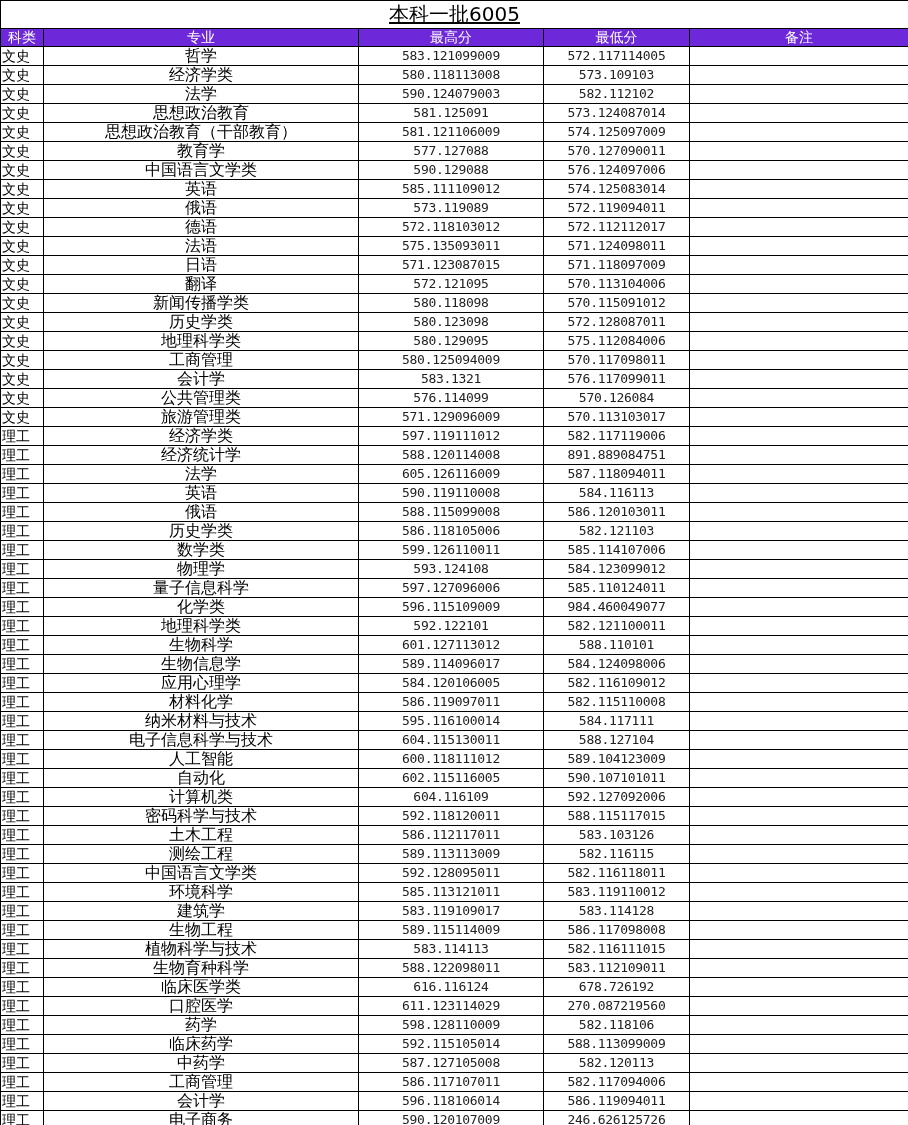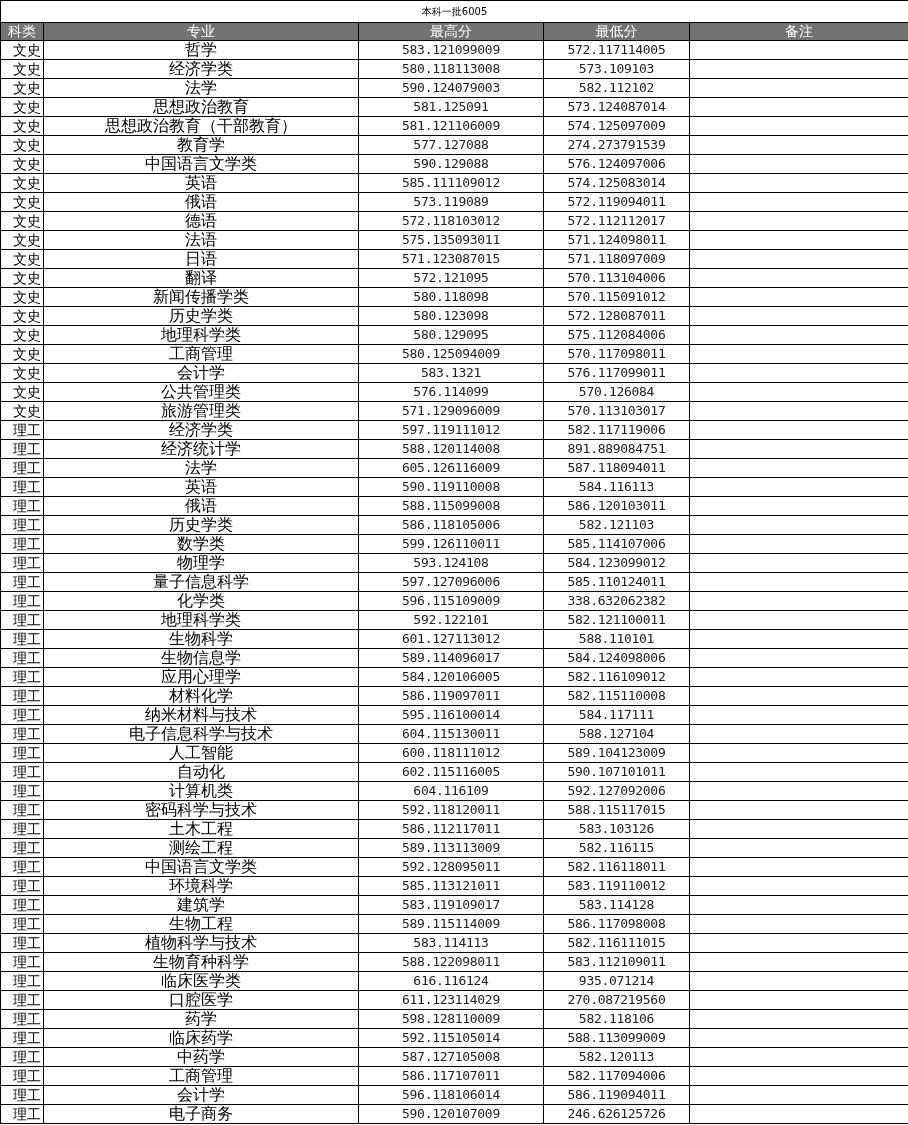--- a/index.html
+++ b/index.html
@@ -14,39 +14,40 @@
     border: 1px solid #000000;
     padding: 0;
     text-align: center;
     vertical-align: middle;
     white-space: nowrap;
     overflow: hidden;
     font-weight: normal;
   }
   .title-row td {
     height: 21px;
-    font-size: 10px;
+    font-size: 20px;
     font-weight: bold;
     color: #000;
     border-right: 1px solid #000;
+    text-decoration: underline;
   }
   .header-row th {
     height: 17px;
-    background: #737373;
+    background: #6d28d9;
     color: #ffffff;
     font-size: 14px;
     line-height: 17px;
   }
   .data-row td {
     height: 18px;
     font-size: 14px;
     line-height: 18px;
     color: #000;
   }
-  .data-row td.category { text-align: left; padding-left: 12px; }
+  .data-row td.category { text-align: left; padding-left: 1px; }
   .data-row td.num { font-family: "DejaVu Sans Mono", monospace; font-size: 13px; letter-spacing: -0.3px; color: #222; }
   .data-row td.major { font-size: 16px; }
   col.c1 { width: 43px; }
   col.c2 { width: 315px; }
   col.c3 { width: 185px; }
   col.c4 { width: 146px; }
   col.c5 { width: 219px; }
   .sheet .vgrey { border-left-color: #7a7a7a; }
 </style>
 </head>
@@ -103,21 +104,21 @@
         <td class="category">文史</td>
         <td class="major">思想政治教育（干部教育）</td>
         <td class="num">581.121106009</td>
         <td class="num">574.125097009</td>
         <td class="note vgrey"></td>
       </tr>
       <tr class="data-row">
         <td class="category">文史</td>
         <td class="major">教育学</td>
         <td class="num">577.127088</td>
-        <td class="num">274.273791539</td>
+        <td class="num">570.127090011</td>
         <td class="note vgrey"></td>
       </tr>
       <tr class="data-row">
         <td class="category">文史</td>
         <td class="major">中国语言文学类</td>
         <td class="num">590.129088</td>
         <td class="num">576.124097006</td>
         <td class="note vgrey"></td>
       </tr>
       <tr class="data-row">
@@ -271,21 +272,21 @@
         <td class="category">理工</td>
         <td class="major">量子信息科学</td>
         <td class="num">597.127096006</td>
         <td class="num">585.110124011</td>
         <td class="note vgrey"></td>
       </tr>
       <tr class="data-row">
         <td class="category">理工</td>
         <td class="major">化学类</td>
         <td class="num">596.115109009</td>
-        <td class="num">338.632062382</td>
+        <td class="num">984.460049077</td>
         <td class="note vgrey"></td>
       </tr>
       <tr class="data-row">
         <td class="category">理工</td>
         <td class="major">地理科学类</td>
         <td class="num">592.122101</td>
         <td class="num">582.121100011</td>
         <td class="note vgrey"></td>
       </tr>
       <tr class="data-row">
@@ -411,21 +412,21 @@
         <td class="category">理工</td>
         <td class="major">生物育种科学</td>
         <td class="num">588.122098011</td>
         <td class="num">583.112109011</td>
         <td class="note vgrey"></td>
       </tr>
       <tr class="data-row">
         <td class="category">理工</td>
         <td class="major">临床医学类</td>
         <td class="num">616.116124</td>
-        <td class="num">935.071214</td>
+        <td class="num">678.726192</td>
         <td class="note vgrey"></td>
       </tr>
       <tr class="data-row">
         <td class="category">理工</td>
         <td class="major">口腔医学</td>
         <td class="num">611.123114029</td>
         <td class="num">270.087219560</td>
         <td class="note vgrey"></td>
       </tr>
       <tr class="data-row">

